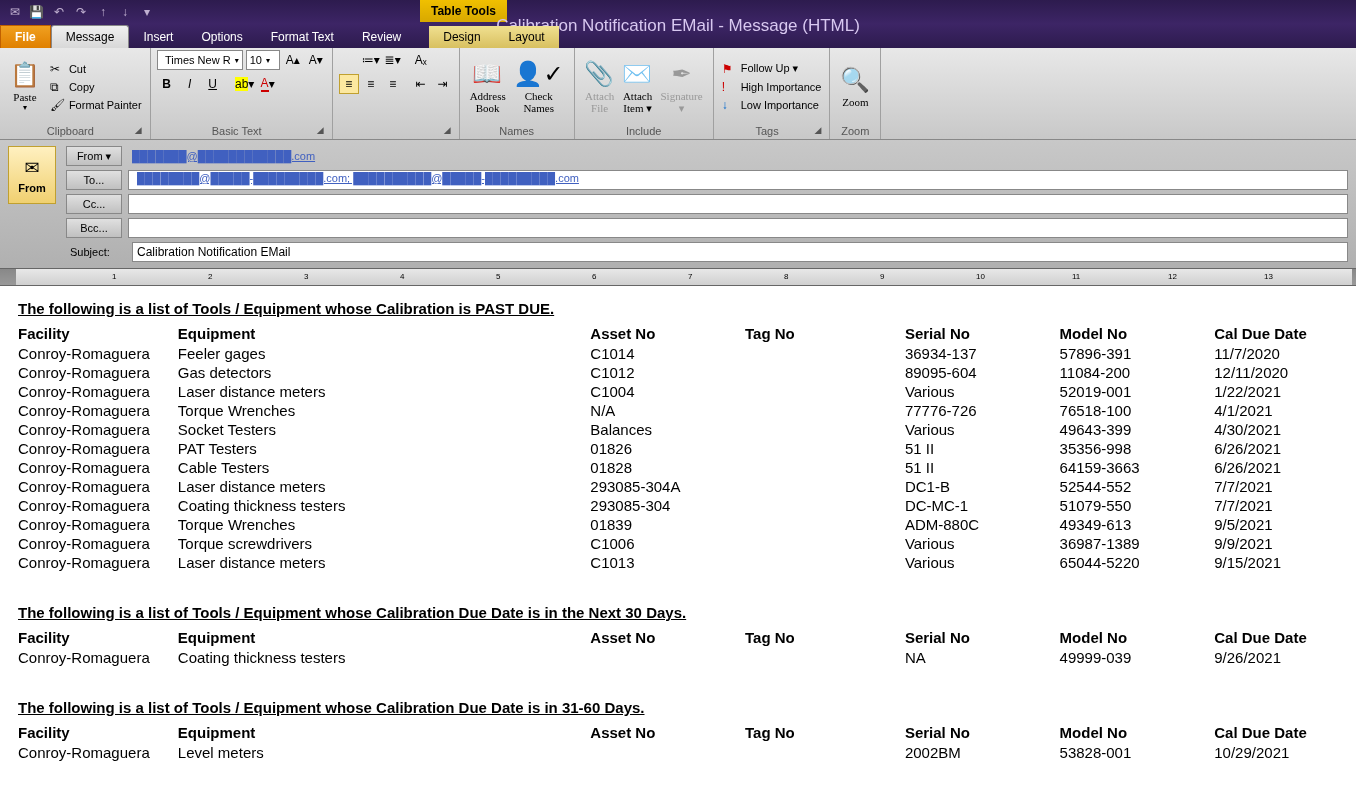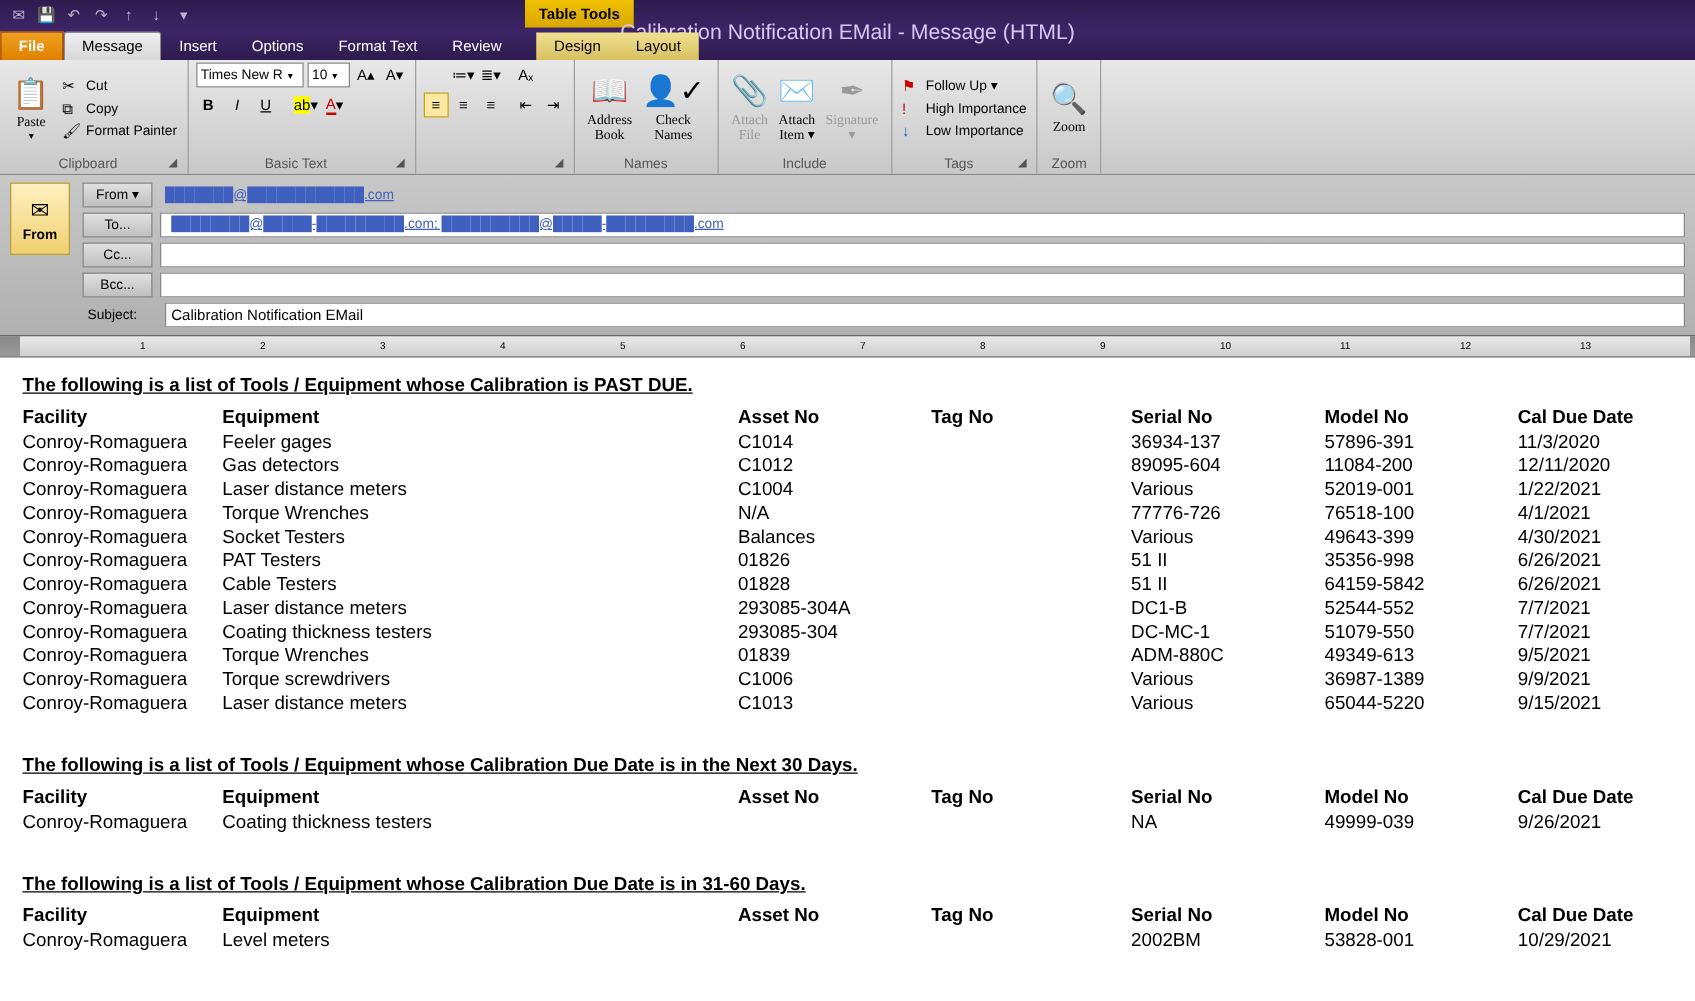--- a/index.html
+++ b/index.html
@@ -119,21 +119,21 @@
             <span>Format Painter</span>
           </div>
       </div>
     </div>
     <div class="rgroup-label"><span>Clipboard</span><span class="launcher">◢</span></div>
   </div>
 
   <div class="rgroup">
     <div class="rgroup-body" style="flex-direction:column; align-items:flex-start; gap:4px;">
       <div style="display:flex; gap:3px; align-items:center;">
-        <div class="dropdown" style="width:86px;">
+        <div class="dropdown" style="width:86px;justify-content:flex-end;">
             <span>Times New R</span>
             <span class="arrow">▾</span>
           </div>
         <div class="dropdown" style="width:34px;">
             <span>10</span>
             <span class="arrow">▾</span>
           </div>
         <div class="mini-btn">A▴</div>
         <div class="mini-btn">A▾</div>
       </div>
@@ -318,21 +318,21 @@
     </tr>
       </thead>
     <tbody id="tbody-a">
         <tr>
           <td>Conroy-Romaguera</td>
           <td>Feeler gages</td>
           <td>C1014</td>
           <td></td>
           <td>36934-137</td>
           <td>57896-391</td>
-          <td>11/3/2020</td>
+          <td>11/7/2020</td>
         </tr>
         <tr>
           <td>Conroy-Romaguera</td>
           <td>Gas detectors</td>
           <td>C1012</td>
           <td></td>
           <td>89095-604</td>
           <td>11084-200</td>
           <td>12/11/2020</td>
         </tr>
@@ -371,21 +371,21 @@
           <td>51 II</td>
           <td>35356-998</td>
           <td>6/26/2021</td>
         </tr>
         <tr>
           <td>Conroy-Romaguera</td>
           <td>Cable Testers</td>
           <td>01828</td>
           <td></td>
           <td>51 II</td>
-          <td>64159-5842</td>
+          <td>64159-3663</td>
           <td>6/26/2021</td>
         </tr>
         <tr>
           <td>Conroy-Romaguera</td>
           <td>Laser distance meters</td>
           <td>293085-304A</td>
           <td></td>
           <td>DC1-B</td>
           <td>52544-552</td>
           <td>7/7/2021</td>

